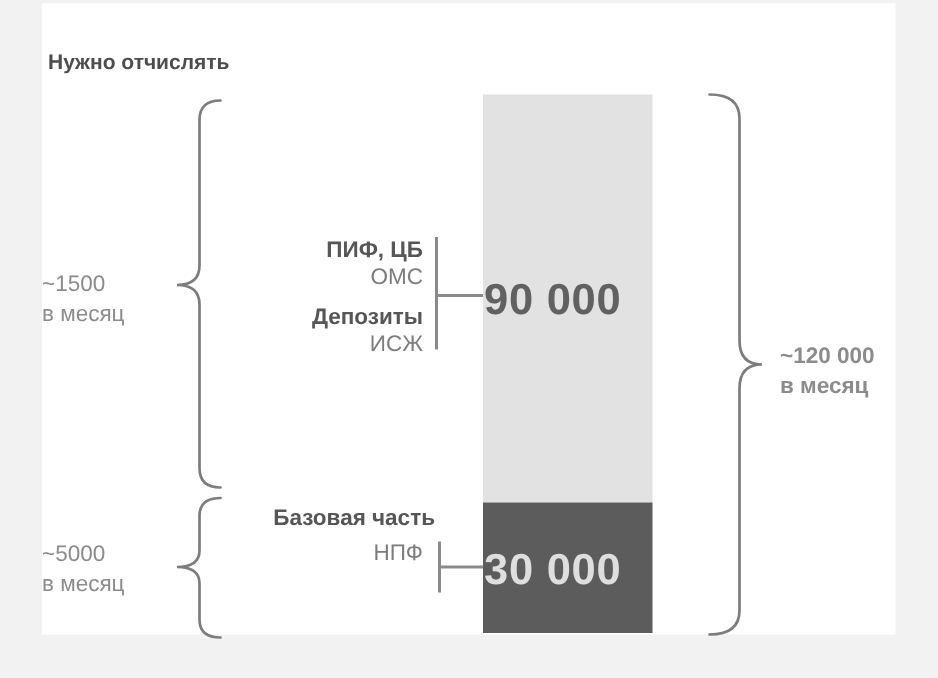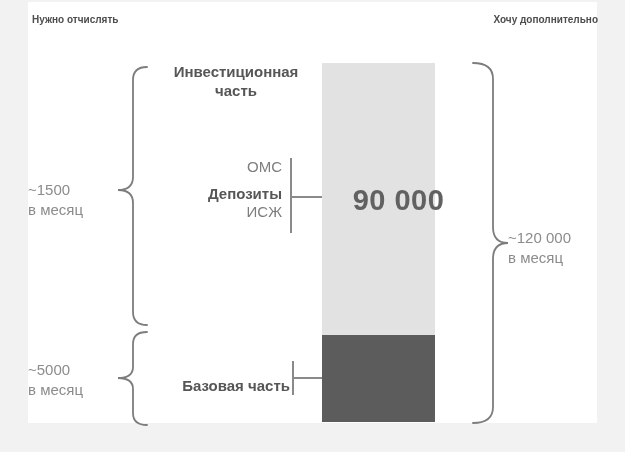--- a/index.html
+++ b/index.html
@@ -13,39 +13,40 @@
     background:#f2f2f3;
     overflow:hidden;
   }
   .panel{
     position:absolute;
     left:28px;top:2px;width:569px;height:421px;
     background:#ffffff;
   }
   .abs{position:absolute;}
   .hdr{
-    font-size:10px;font-weight:bold;color:#4d4d4d;line-height:20px;
+    font-size:14px;font-weight:bold;color:#4d4d4d;line-height:20px;
     white-space:nowrap;
+    margin-top:21px;
   }
   .hdr-right{text-align:right;}
   .sec-title{
     font-size:15px;font-weight:bold;color:#565656;line-height:19px;
     text-align:center;
   }
   .instr{
     text-align:right;font-size:15px;line-height:18px;white-space:nowrap;
   }
   .instr .b{font-weight:bold;color:#565656;display:block;}
   .instr .r{font-weight:normal;color:#7d7d7d;display:block;text-align:right;}
   .gap9{height:9px;}
   .bar{position:absolute;left:322px;width:113px;}
   .bar-top{top:63px;height:272px;background:#e2e2e2;}
   .bar-bottom{top:335px;height:87px;background:#5c5c5c;}
   .bar-value{
-    position:absolute;left:342px;width:113px;
+    position:absolute;left:312px;width:113px;
     text-align:center;font-size:29px;font-weight:bold;letter-spacing:.5px;
     white-space:nowrap;
   }
   .val-top{top:184px;color:#616161;}
   .val-bottom{top:364px;color:#dedede;}
   .side-label{
     font-size:15px;line-height:20px;color:#8c8c8c;
     white-space:nowrap;
   }
   .tick{position:absolute;background:#8a8a8a;}
@@ -55,57 +56,55 @@
 <body>
 
 <div class="stage">
 
   <div class="panel"></div>
 
   <div class="abs hdr" style="left:32px;top:10px;">
     <div>Нужно отчислять</div>
   </div>
   <div class="abs hdr hdr-right" style="right:27px;top:10px;">
-    <div>Хочу дополнительно</div>
   </div>
 
   <div class="bar bar-top"></div>
   <div class="bar bar-bottom"></div>
   <div class="bar-value val-top">90 000</div>
+  <div class="bar-value val-bottom">30 000</div>
 
-  <div class="abs sec-title" style="left:156px;top:62px;width:160px;">
-    <div>Инвестиционная</div>
-    <div>часть</div>
-  </div>
 
   <div class="abs instr" style="right:343px;top:158px;">
+    <span class="b">ПИФ, ЦБ</span>
     <span class="r">ОМС</span>
     <span class="gap9" style="display:block;"></span>
     <span class="b">Депозиты</span>
     <span class="r">ИСЖ</span>
   </div>
   <div class="tick" style="left:290px;top:158px;width:2px;height:75px;"></div>
   <div class="tick" style="left:290px;top:196px;width:32px;height:2px;"></div>
 
-  <div class="abs sec-title" style="right:335px;top:336px;white-space:nowrap;margin-top:40px;">Базовая часть</div>
+  <div class="abs sec-title" style="right:335px;top:336px;white-space:nowrap;">Базовая часть</div>
   <div class="abs instr" style="right:343px;top:360px;">
+    <span class="r">НПФ</span>
   </div>
   <div class="tick" style="left:292px;top:361px;width:2px;height:34px;"></div>
   <div class="tick" style="left:292px;top:377px;width:30px;height:2px;"></div>
 
   <div class="abs side-label" style="left:28px;top:180px;width:80px;">
     <div>~1500</div>
     <div>в месяц</div>
   </div>
   <div class="abs side-label" style="left:28px;top:360px;width:80px;">
     <div>~5000</div>
     <div>в месяц</div>
   </div>
 
-  <div class="abs side-label" style="left:508px;top:228px;width:90px;">
+  <div class="abs side-label" style="left:520px;top:228px;width:90px;font-weight:bold;">
     <div>~120 000</div>
     <div>в месяц</div>
   </div>
 
   <svg class="braces" width="625" height="452" viewBox="0 0 625 452">
     <path d="M 147,67 Q 133,67 133,80 L 133,177 Q 133,190 118,190 Q 133,190 133,203 L 133,312 Q 133,325 147,325" fill="none" stroke="#7d7d7d" stroke-width="1.8" stroke-linecap="round"></path>
     <path d="M 147,332 Q 133,332 133,344 L 133,367 Q 133,378 118,378 Q 133,378 133,389 L 133,413 Q 133,425 147,425" fill="none" stroke="#7d7d7d" stroke-width="1.8" stroke-linecap="round"></path>
     <path d="M 473,63 Q 493,63 493,79 L 493,227 Q 493,243 508,243 Q 493,243 493,259 L 493,407 Q 493,423 473,423" fill="none" stroke="#7d7d7d" stroke-width="1.8" stroke-linecap="round"></path>
   </svg>
 

